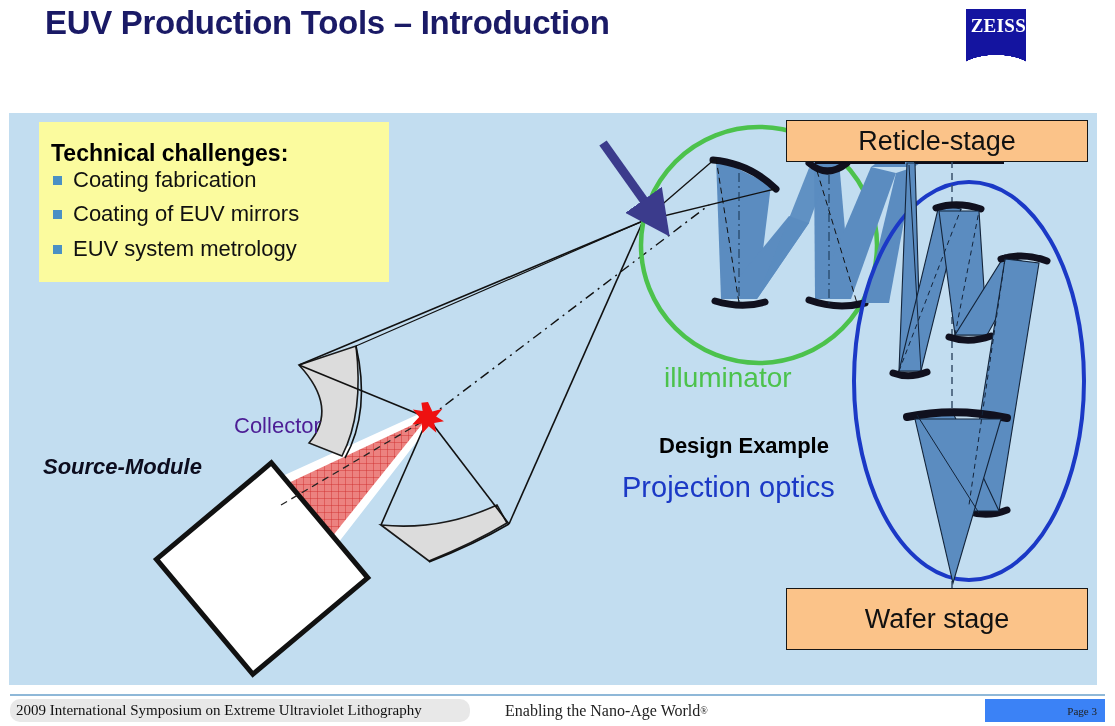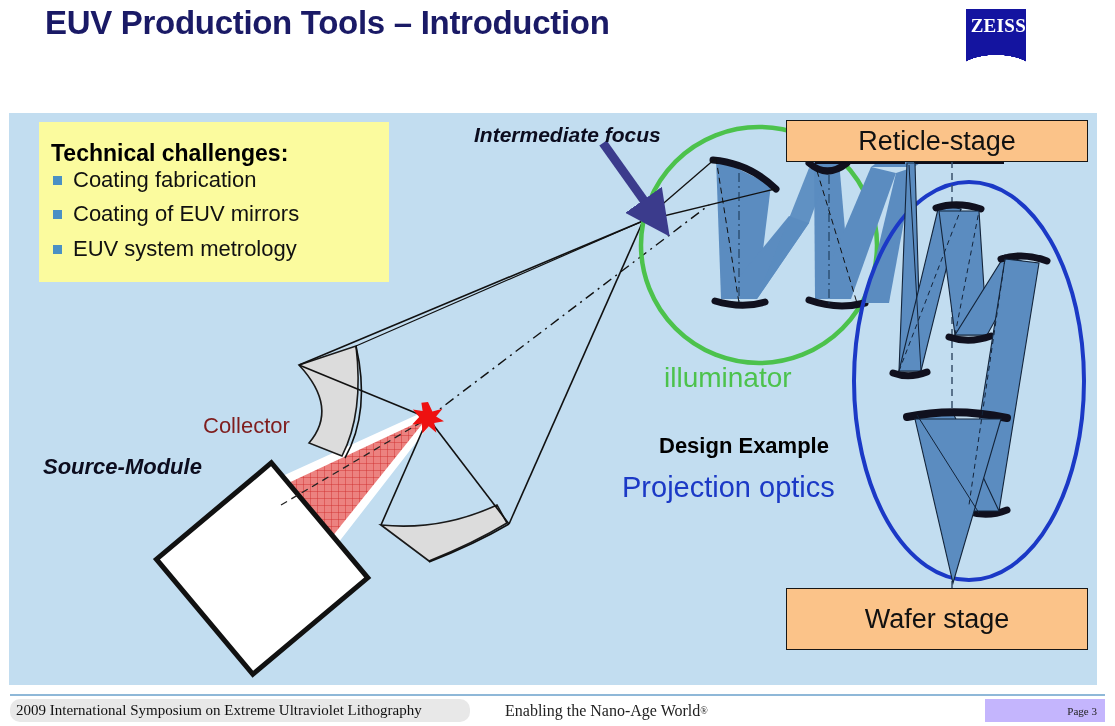--- a/index.html
+++ b/index.html
@@ -49,21 +49,21 @@
     position:relative;padding-left:22px;margin-bottom:4px;
     font-size:22px;color:#111;line-height:1.38;
   }
   #challenges li .bullet{
     position:absolute;left:2px;top:11px;width:9px;height:9px;background:#4a90c4;
   }
 
   
   .lbl{position:absolute;white-space:nowrap;}
   #lbl-intermediate{left:465px;top:10px;font-size:21px;font-weight:bold;font-style:italic;color:#0c0c1e;}
-  #lbl-collector{left:194px;top:300px;font-size:22px;color:#7f1d1d;}
+  #lbl-collector{left:225px;top:300px;font-size:22px;color:#4c1d95;}
   #lbl-source{left:34px;top:341px;font-size:22px;font-weight:bold;font-style:italic;color:#0c0c1e;}
   #lbl-illuminator{left:655px;top:249px;font-size:28px;color:#4cc24c;}
   #lbl-design{left:650px;top:320px;font-size:22px;font-weight:bold;color:#000;}
   #lbl-projection{left:613px;top:358px;font-size:29px;color:#1b39c6;}
 
   
   .stage{
     position:absolute;background:#fbc389;border:1.5px solid #161616;
     display:flex;align-items:center;justify-content:center;
     font-size:27px;color:#111;
@@ -75,21 +75,21 @@
   #art{position:absolute;left:0;top:0;width:1088px;height:572px;}
 
   
   #footer{position:absolute;left:0;top:694px;width:1115px;height:32px;}
   #footer .rule{position:absolute;left:10px;top:0;width:1095px;height:2px;background:#8fb8d8;}
   .foot-cell{position:absolute;top:5px;height:23px;display:flex;align-items:center;
              font-family:"Liberation Serif","DejaVu Serif",serif;}
   #foot-left{left:10px;width:460px;background:#e8e8e8;padding-left:6px;box-sizing:border-box;
              font-size:15px;color:#111;border-radius:10px;}
   #foot-mid{left:505px;width:300px;background:transparent;font-size:16px;color:#222;}
-  #foot-right{left:985px;width:120px;background:#c4b5fd;justify-content:flex-end;
+  #foot-right{left:985px;width:120px;background:#3b82f6;justify-content:flex-end;
               padding-right:8px;box-sizing:border-box;font-size:11px;color:#222;}
   sup{font-size:.62em;vertical-align:super;}
 </style>
 </head>
 <body>
 
 <div id="slide">
 
   <div id="title">EUV Production Tools – Introduction</div>
 
@@ -226,21 +226,20 @@
         <li>
           <span class="bullet"></span>
           <span>EUV system metrology</span>
         </li>
       </ul>
     </div>
 
     <div id="reticle-stage" class="stage">Reticle-stage</div>
     <div id="wafer-stage" class="stage">Wafer stage</div>
 
-    <div class="lbl" id="lbl-intermediate">Intermediate focus</div>
     <div class="lbl" id="lbl-collector">Collector</div>
     <div class="lbl" id="lbl-source">Source-Module</div>
     <div class="lbl" id="lbl-illuminator">illuminator</div>
     <div class="lbl" id="lbl-design">Design Example</div>
     <div class="lbl" id="lbl-projection">Projection optics</div>
   </div>
 
   <div id="footer">
     <div class="rule"></div>
     <div class="foot-cell" id="foot-left">2009 International Symposium on Extreme Ultraviolet Lithography</div>

